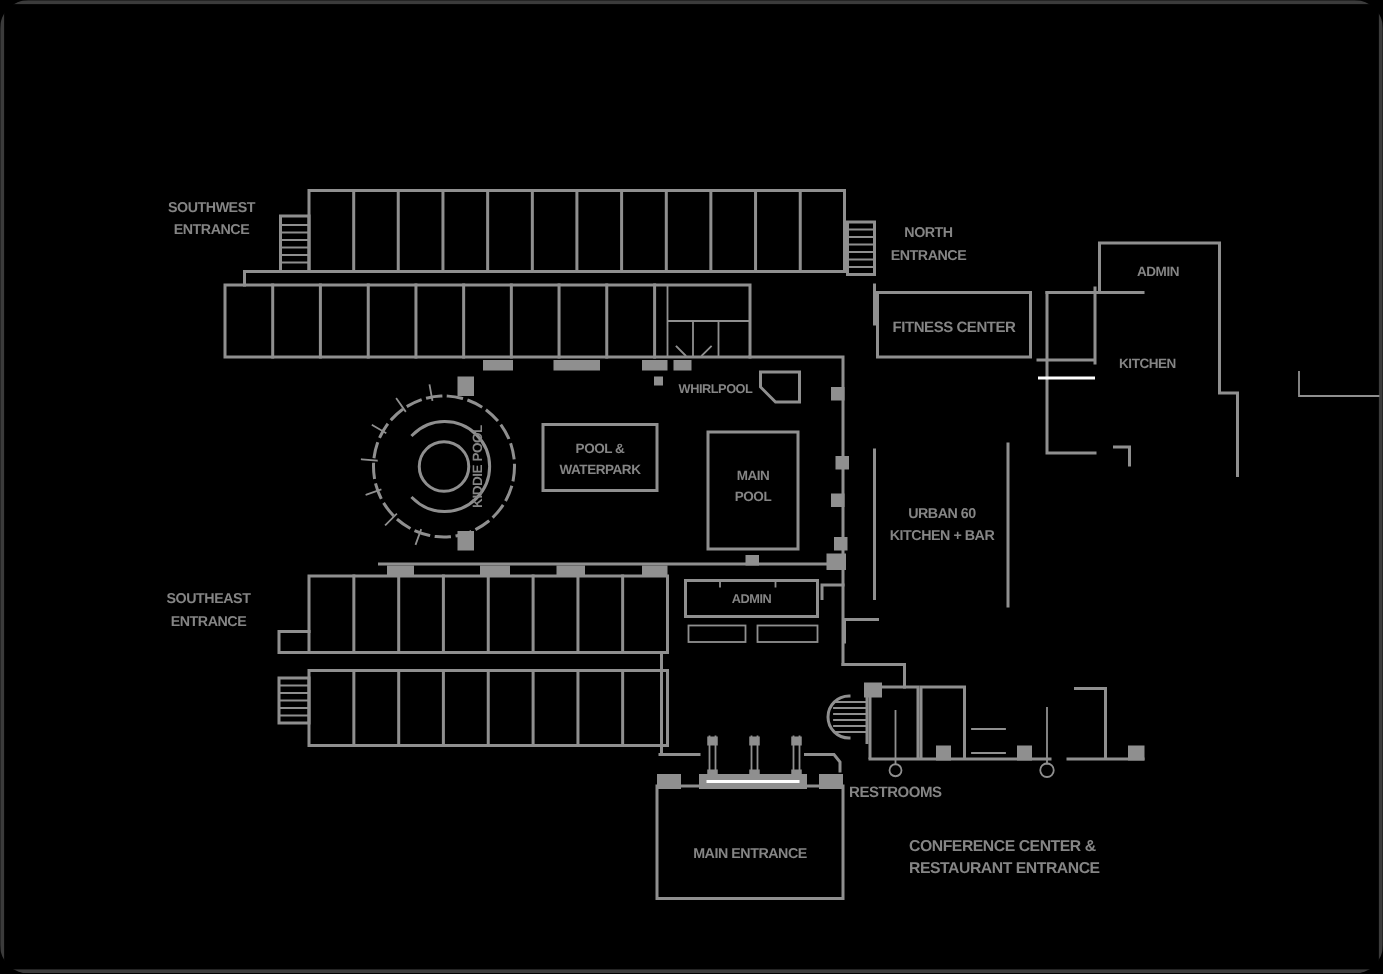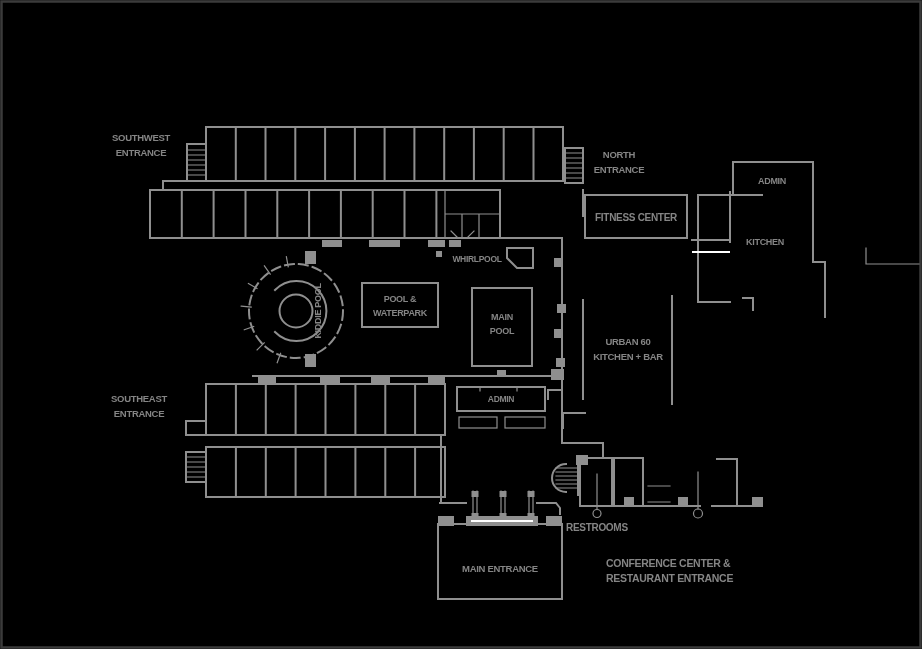--- a/index.html
+++ b/index.html
@@ -1,18 +1,19 @@
 <!DOCTYPE html>
 <html style="--background: #000000; --frame: #3b3b3b; --wall: #8f8f8f; --text: #858585; --highlight: #ffffff;"><head>
 <meta charset="utf-8">
 <style>
   html,body{margin:0;padding:0;background:#000;}
   .canvas{
     position:relative;width:922px;height:649px;background:var(--background,#000);
     overflow:hidden;
+    border-radius:19px;
   }
   svg{position:absolute;left:0;top:0;}
   .frame{fill:none;stroke:var(--frame,#3b3b3b);stroke-width:2.5;}
   .wall{fill:none;stroke:var(--wall,#8f8f8f);stroke-width:2;stroke-linecap:square;stroke-linejoin:miter;}
   .thin{stroke-width:1.2;}
   .fillw{fill:var(--wall,#8f8f8f);stroke:none;}
   .dash{stroke-dasharray:9 5;}
   .whiteline{fill:none;stroke:var(--highlight,#ffffff);stroke-width:2;}
   text{fill:var(--text,#858585);font-family:"Liberation Sans",sans-serif;font-weight:700;letter-spacing:-0.3px;}
   .mid{text-anchor:middle;}

